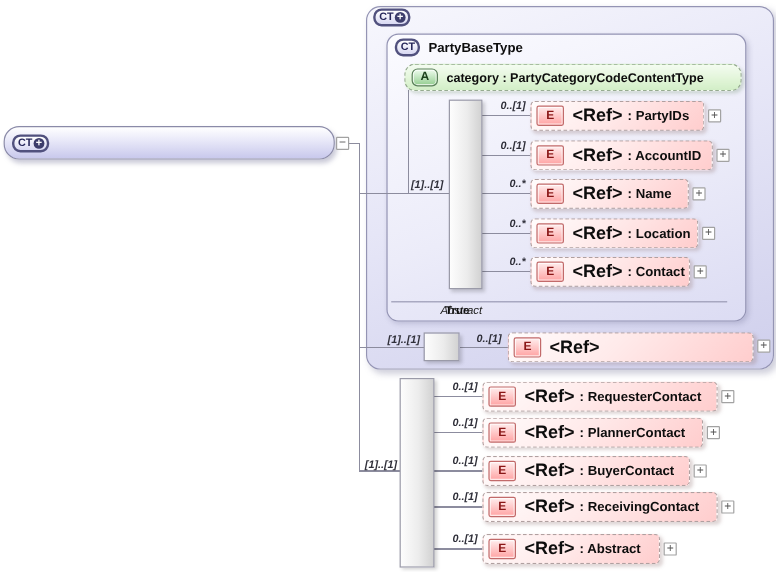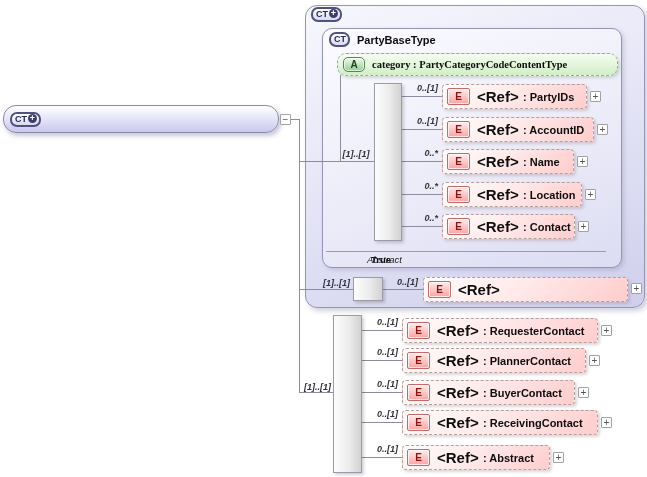--- a/index.html
+++ b/index.html
@@ -15,37 +15,37 @@
     background:linear-gradient(160deg,#fbfbff 0%,#ececf9 55%,#dcdcf3 100%);
     box-shadow:2px 2px 4px rgba(120,120,155,.3);z-index:1;}
   .rootbox{position:absolute;left:3px;top:105px;width:276px;height:28px;box-sizing:border-box;
     border:1px solid #8a8aa8;border-radius:13px;
     background:linear-gradient(180deg,#ffffff 0%,#e7e7f8 45%,#c8c8ec 100%);
     box-shadow:2px 3px 4px rgba(120,120,155,.4);
     display:flex;align-items:center;padding-left:6px;gap:7px;z-index:3;}
   .hdr{position:absolute;display:flex;align-items:center;gap:7px;z-index:3;}
   .hdr-title,.root-title{font-weight:bold;font-size:11px;color:#0d0d0d;white-space:nowrap;}
   
-  .ct-icon{display:inline-flex;align-items:flex-start;box-sizing:border-box;height:15px;
+  .ct-icon{display:inline-flex;align-items:center;box-sizing:border-box;height:15px;
     border:2px solid #51517e;border-radius:7px;padding:0 2px 0 3px;
     background:linear-gradient(180deg,#ffffff,#d8d8f2);
     color:#27275a;font-weight:bold;font-size:9px;line-height:11px;}
   .plusdot{display:inline-block;width:9px;height:9px;border-radius:50%;background:#3d3d6b;
     color:#ffffff;font-size:9px;line-height:9px;text-align:center;font-weight:bold;margin-left:1px;}
   
   .attrbox{position:absolute;box-sizing:border-box;height:23px;display:flex;align-items:center;
     padding-left:5px;gap:7px;border:1px dashed #96ab90;border-radius:9px;
     background:linear-gradient(180deg,#f4fcf1 0%,#e2f5d9 55%,#d2eec7 100%);
     box-shadow:2px 2px 3px rgba(120,150,120,.3);z-index:3;}
   .a-icon{display:flex;align-items:center;justify-content:center;width:22px;height:15px;
     box-sizing:border-box;border:1px solid #5c815c;border-radius:5px;
     background:linear-gradient(180deg,#eefcee 0%,#94ce90 100%);
     box-shadow:inset 0 0 0 1px rgba(255,255,255,.7);
     color:#1d421d;font-weight:bold;font-size:10px;}
-  .attr-label{font-weight:bold;font-size:10.5px;color:#0d0d0d;white-space:nowrap;font-family:Liberation Serif, serif;}
+  .attr-label{font-weight:bold;font-size:10.5px;color:#0d0d0d;white-space:nowrap;}
   
   .el{position:absolute;height:25px;box-sizing:border-box;display:flex;align-items:center;
     padding-left:4px;border:1px dashed #b0a0a0;border-radius:4px;
     background:linear-gradient(135deg,#fffcfc 0%,#ffeaea 45%,#ffcdcd 100%);
     box-shadow:2px 2px 3px rgba(150,120,120,.3);z-index:3;}
   .e-icon{flex:0 0 23px;width:23px;height:17px;box-sizing:border-box;display:flex;align-items:center;
     justify-content:center;border:1px solid #c26a6a;border-radius:2px;
     background:linear-gradient(180deg,#ffeded 0%,#ffa3a3 100%);
     box-shadow:inset 0 0 0 1px rgba(255,255,255,.75);
     color:#8a1616;font-weight:bold;font-size:10px;}

